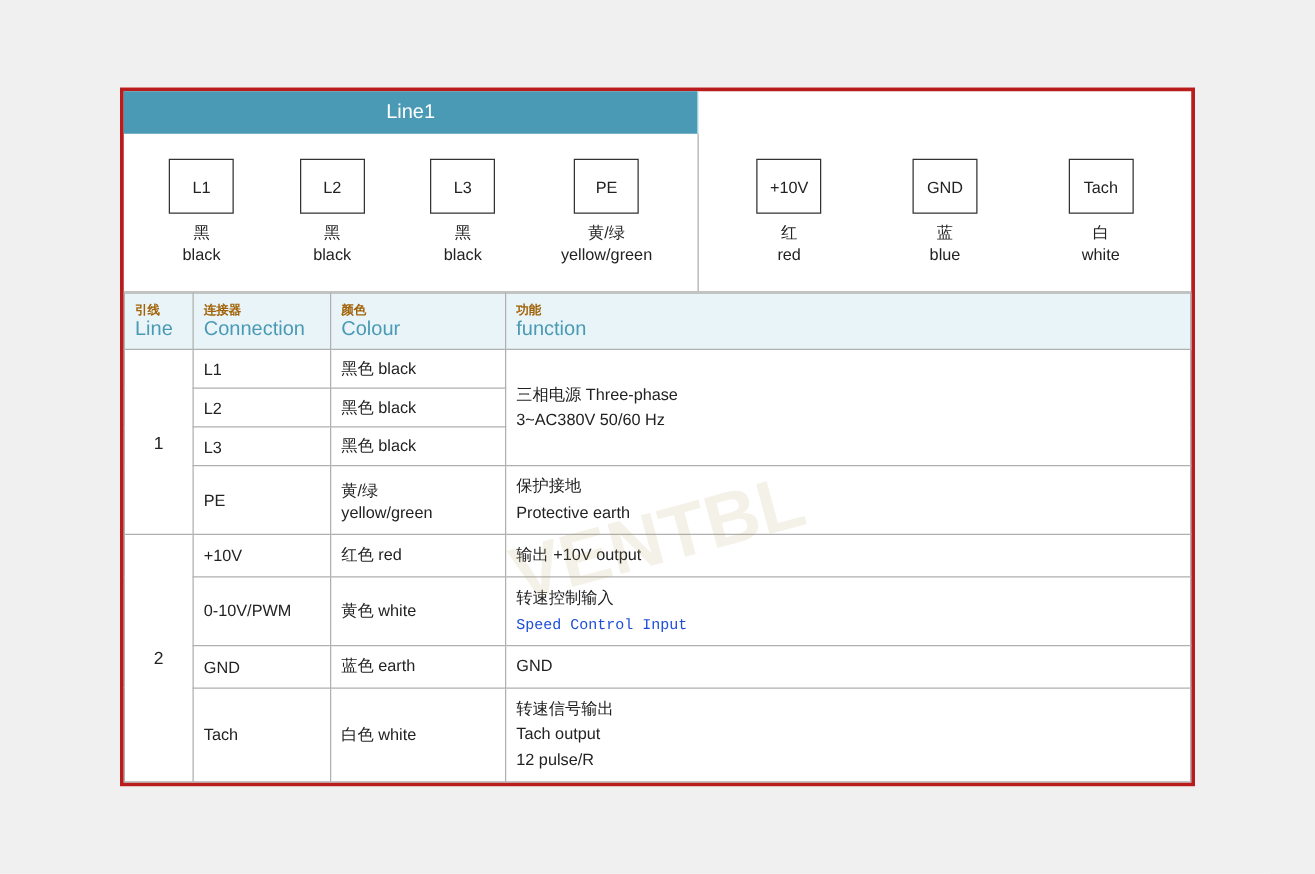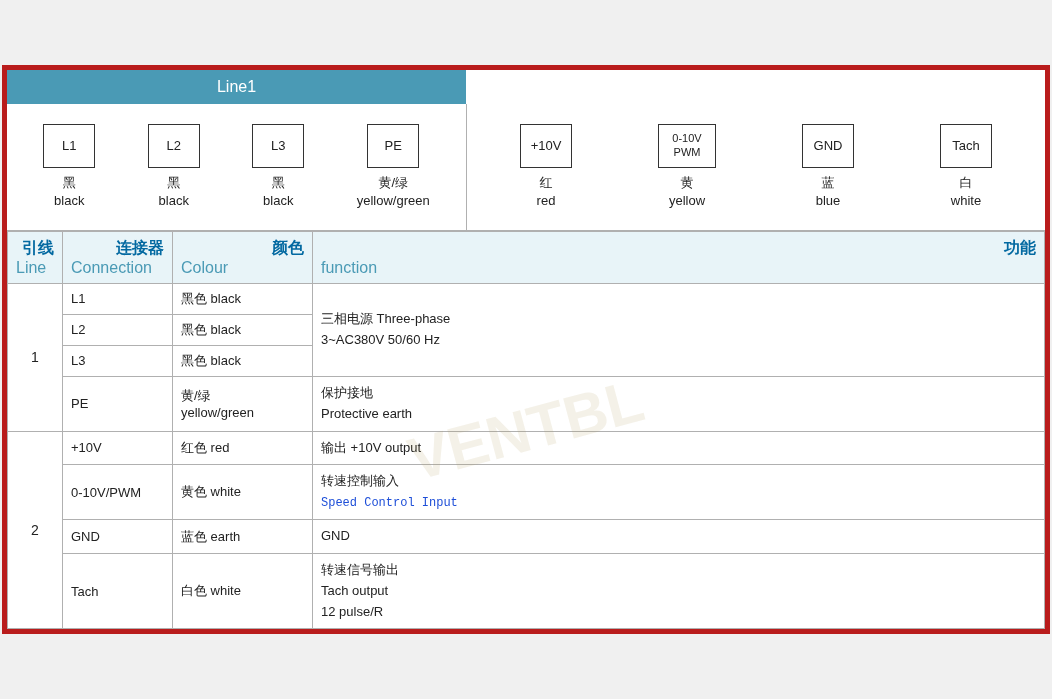--- a/index.html
+++ b/index.html
@@ -11,23 +11,23 @@
     body {
       background: #f0f0f0;
       display: flex;
       justify-content: center;
       align-items: center;
       min-height: 100vh;
       font-family: Arial, sans-serif;
     }
 
     .main-container {
-      width: 1048px;
+      width: 860px;
       background: white;
-      border: 5px solid #b91c1c;
+      border: 3px solid #b91c1c;
     }
 
     
     .header-row {
       display: flex;
     }
 
     .header-line1 {
       flex: 0 0 460px;
       background: #4a9ab5;
@@ -116,24 +116,23 @@
     }
 
     .col-header-row td {
       background: #e8f4f8;
       border: 1px solid #b0b0b0;
       padding: 6px 8px;
       vertical-align: top;
     }
 
     .col-header-main {
-      font-size: 16px;
-      color: #0369a1;
+      font-size: 10px;
+      color: #a16207;
       font-weight: bold;
-      text-align: right;
     }
 
     .col-header-sub {
       font-size: 16px;
       color: #4a9ab5;
     }
 
     td {
       border: 1px solid #b0b0b0;
       padding: 6px 8px;
@@ -207,24 +206,20 @@
         <div class="connector-box">PE</div>
         <div class="connector-label">黄/绿<br>yellow/green</div>
       </div>
     </div>
     <div class="connector-line2">
       <div class="connector-item">
         <div class="connector-box">+10V</div>
         <div class="connector-label">红<br>red</div>
       </div>
       <div class="connector-item">
-        <div class="connector-box-small">0-10V<br>PWM</div>
-        <div class="connector-label">黄<br>yellow</div>
-      </div>
-      <div class="connector-item">
         <div class="connector-box">GND</div>
         <div class="connector-label">蓝<br>blue</div>
       </div>
       <div class="connector-item">
         <div class="connector-box">Tach</div>
         <div class="connector-label">白<br>white</div>
       </div>
     </div>
   </div>
 

